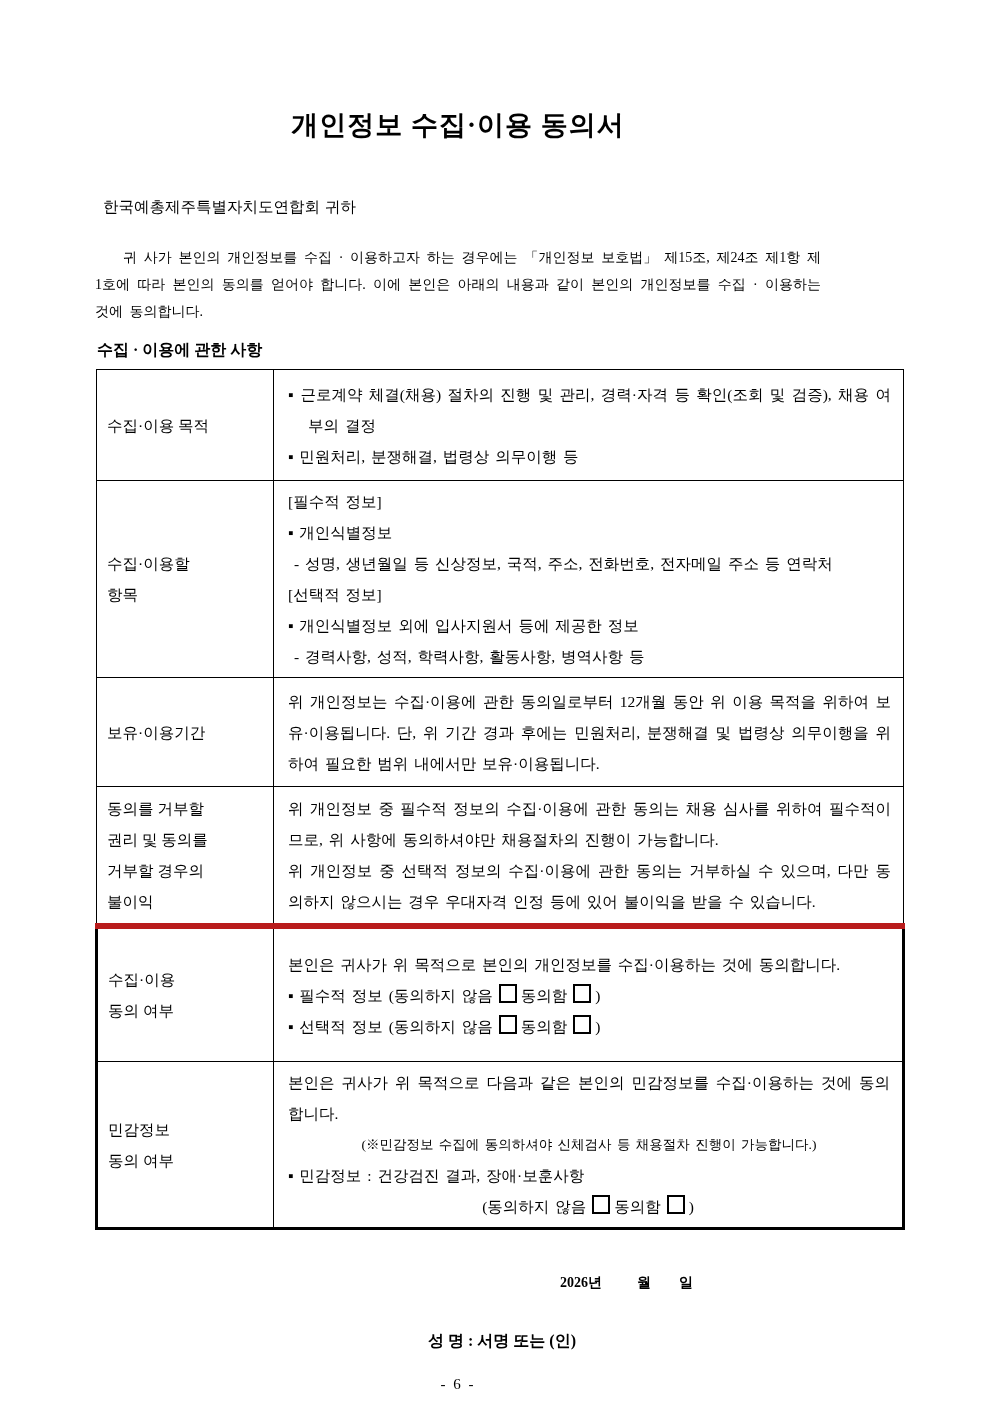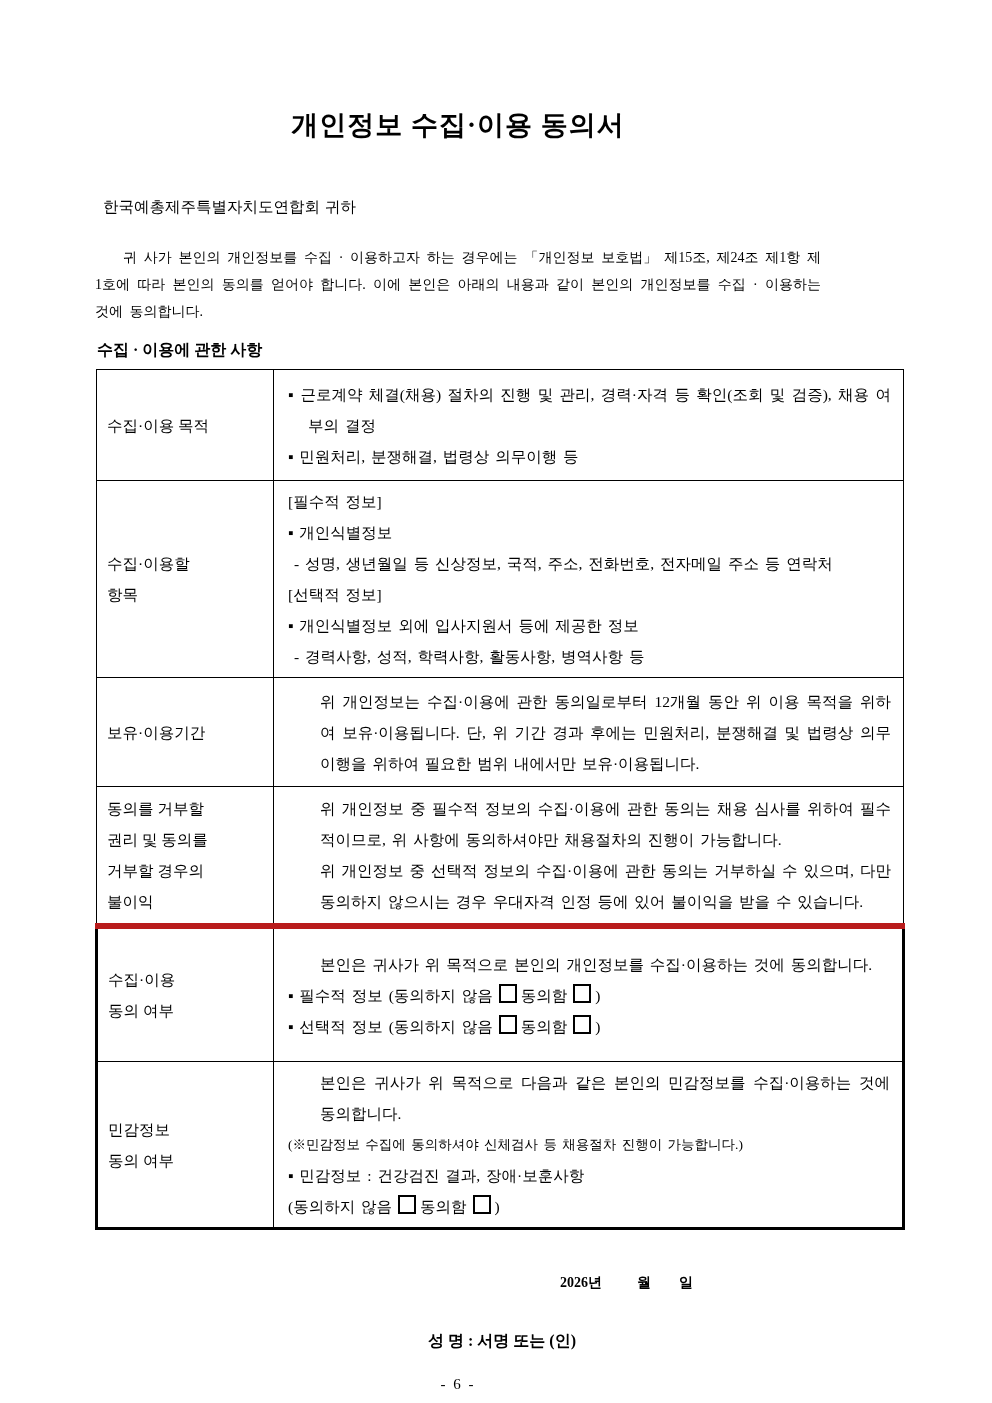--- a/index.html
+++ b/index.html
@@ -58,21 +58,21 @@
     line-height: 31px;
   }
   td.cell-label {
     width: 158px;
     padding: 4px 8px 4px 10px;
   }
   td.cell-content {
     padding: 5px 12px 5px 14px;
   }
   .label-line { display: block; }
-  .cell-content .para { text-align: justify; word-spacing: 2px; margin-left: 32px; }
+  .cell-content .para { text-align: justify; word-spacing: 2px; }
   .bullet-line {
     padding-left: 20px;
     text-indent: -20px;
     text-align: justify;
     word-spacing: 2px;
   }
   .dash-line { padding-left: 6px; word-spacing: 2px; }
   .plain-line { word-spacing: 2px; }
   .min-r1 { height: 100px; }
   .min-r2 { height: 184px; }
@@ -86,22 +86,22 @@
   tr.thick-sides td:last-child { border-right: 3px solid #000000; }
   tr.thick-bottom td { border-bottom: 3px solid #000000; }
   .b { font-weight: normal; }
   .checkbox {
     display: inline-block;
     width: 14px; height: 15px;
     border: 2px solid #000000;
     vertical-align: -2px;
     margin: 0 4px 0 6px;
   }
-  .note-small { font-size: 13.5px; }
-  .consent-right { text-align: left; padding-right: 2px; }
+  .note-small { font-size: 13.5px; text-align: center; }
+  .consent-right { text-align: center; padding-right: 2px; }
   .footer-date {
     margin-top: 42px;
     padding-left: 465px;
     font-size: 14px;
     font-weight: bold;
     white-space: pre;
     line-height: 22px;
   }
   .footer-sign {
     margin-top: 36px;

